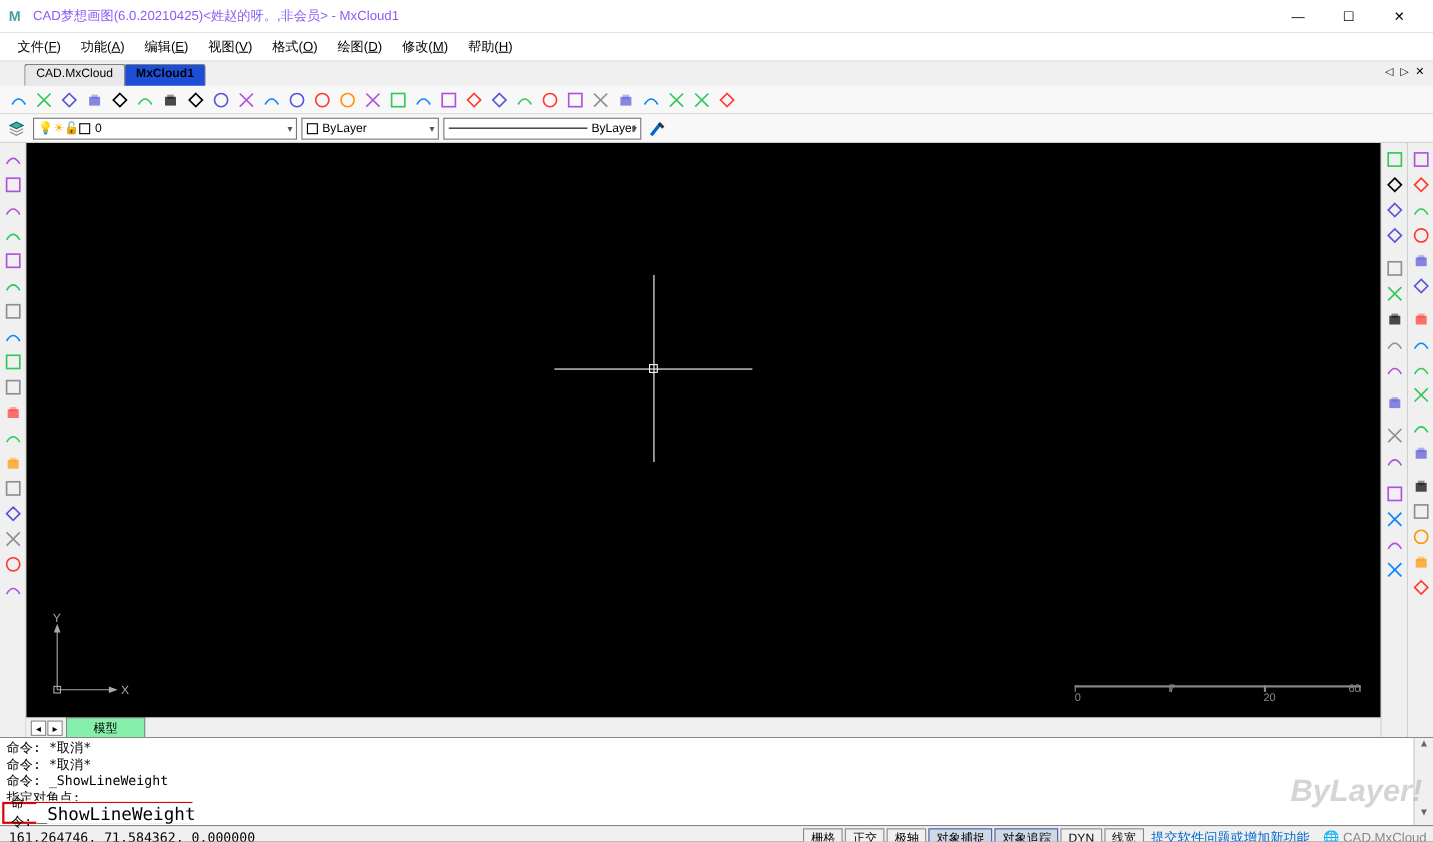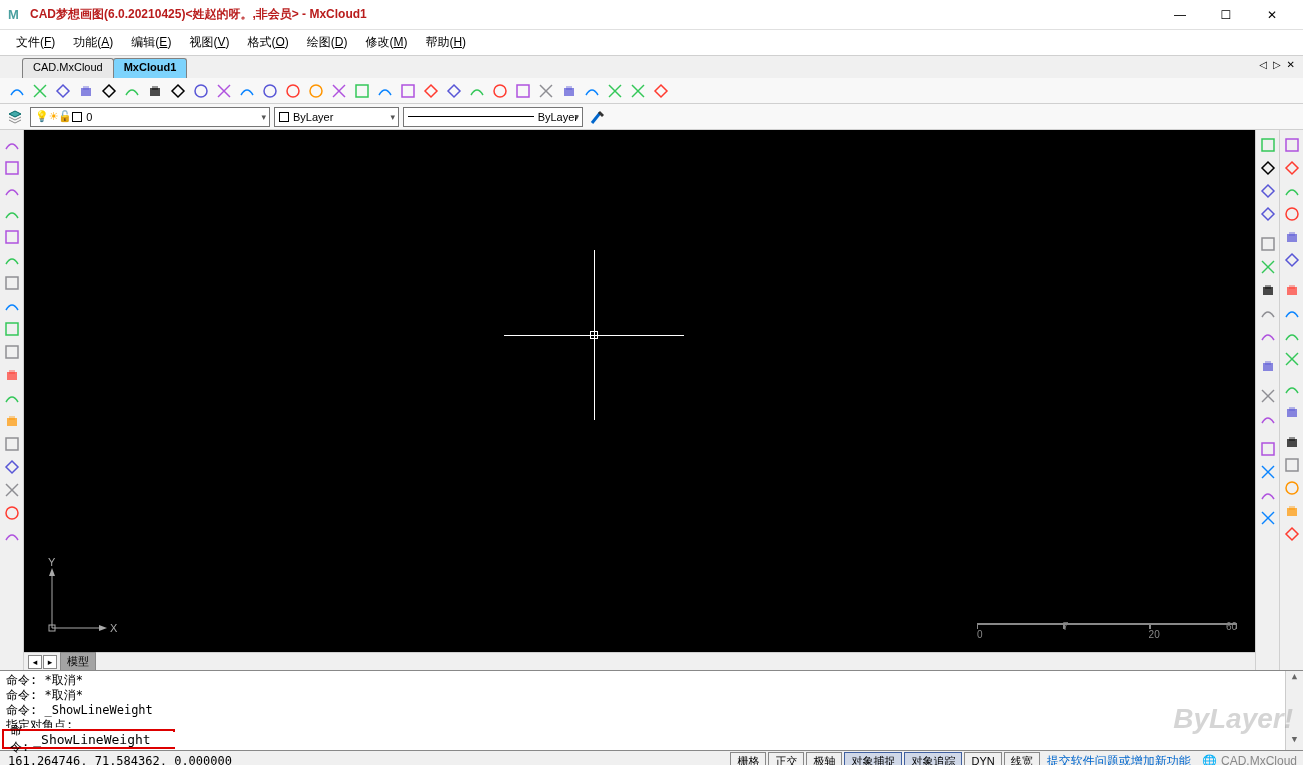--- a/index.html
+++ b/index.html
@@ -1,27 +1,27 @@
 <!DOCTYPE html>
 <html><head>
 <meta charset="utf-8">
 <style>
 * { box-sizing: border-box; margin: 0; padding: 0; }
 body { font-family: "Microsoft YaHei", Arial, sans-serif; font-size: 12px; background: #fff; overflow: hidden; width: 1303px; height: 765px; position: relative; }
 .titlebar { height: 30px; background: #fff; display: flex; align-items: center; padding: 0 8px; border-bottom: 1px solid #e0e0e0; }
 .titlebar .app-icon { width: 16px; height: 16px; margin-right: 6px; color: #4aa0a0; font-weight: bold; font-size: 13px; }
-.titlebar .title-text { flex: 1; color: #b91c1c; font-size: 12px; font-weight: bold; }
+.titlebar .title-text { flex: 1; color: #8b5cf6; font-size: 12px; }
 .titlebar .win-btns { display: flex; gap: 0; }
 .titlebar .win-btn { width: 46px; height: 30px; display: flex; align-items: center; justify-content: center; font-size: 12px; cursor: pointer; }
 .menubar { height: 26px; display: flex; align-items: center; padding: 0 8px; gap: 2px; border-bottom: 1px solid #d0d0d0; text-align: right; }
 .menubar .menu-item { padding: 3px 8px; cursor: pointer; }
 .menubar .menu-item u { text-decoration: underline; }
 .tabbar { height: 22px; display: flex; align-items: flex-end; padding-left: 22px; background: #f0f0f0; position: relative; }
 .tabbar .doc-tab { height: 20px; padding: 2px 10px 0 10px; border: 1px solid #808080; border-bottom: none; background: #e8e8e8; margin-right: -1px; font-size: 11px; border-radius: 3px 3px 0 0; cursor: pointer; position: relative; }
-.tabbar .doc-tab.active { background: #7dd3fc; font-weight: bold; z-index: 2; }
+.tabbar .doc-tab.active { background: #1d4ed8; font-weight: bold; z-index: 2; }
 .tabbar .tab-nav { position: absolute; right: 6px; top: 3px; display: flex; gap: 2px; font-size: 10px; }
 .tabbar .tab-nav span { cursor: pointer; padding: 0 2px; }
 .toolbar-row { height: 26px; display: flex; align-items: center; padding: 0 6px; gap: 1px; border-bottom: 1px solid #d0d0d0; background: #f8f8f8; }
 .tool-btn { width: 22px; height: 22px; display: flex; align-items: center; justify-content: center; cursor: pointer; border: 1px solid transparent; font-size: 14px; }
 .layer-bar { height: 26px; display: flex; align-items: center; padding: 0 4px; gap: 4px; border-bottom: 1px solid #d0d0d0; background: #f8f8f8; }
 .layer-combo { height: 20px; border: 1px solid #767676; background: #fff; display: flex; align-items: center; padding: 0 4px; font-size: 11px; cursor: pointer; position: relative; }
 .layer-combo.w1 { width: 240px; }
 .layer-combo.w2 { width: 125px; }
 .layer-combo.w3 { width: 180px; }
 .layer-combo .dd-arrow { position: absolute; right: 3px; color: #555; font-size: 9px; }
@@ -35,27 +35,27 @@
 .canvas { flex: 1; background: #000; position: relative; overflow: hidden; }
 .crosshair-v { position: absolute; left: 570px; top: 120px; width: 1px; height: 170px; background: #fff; }
 .crosshair-h { position: absolute; left: 480px; top: 205px; width: 180px; height: 1px; background: #fff; }
 .crosshair-box { position: absolute; left: 566px; top: 201px; width: 8px; height: 8px; border: 1px solid #fff; }
 .ucs-icon { position: absolute; left: 18px; bottom: 12px; color: #aaa; font-size: 11px; }
 .scale-ruler { position: absolute; right: 18px; bottom: 12px; color: #888; font-size: 10px; }
 .scale-ruler .ruler-line { width: 260px; height: 6px; display: flex; }
 .scale-ruler .seg { flex: 1; border-top: 2px solid #888; border-left: 1px solid #888; border-right: 1px solid #888; height: 6px; }
 .model-tabs { height: 18px; display: flex; align-items: center; padding-left: 4px; background: #f0f0f0; font-size: 11px; border-top: 1px solid #d0d0d0; }
 .model-tabs .nav-btn { width: 14px; height: 14px; border: 1px solid #888; display: flex; align-items: center; justify-content: center; margin-right: 1px; font-size: 9px; cursor: pointer; background: #fff; }
-.model-tabs .model-tab { padding: 1px 6px; border: 1px solid #888; background: #a3a3a3; cursor: pointer; margin-left: 2px; }
+.model-tabs .model-tab { padding: 1px 24px; border: 1px solid #888; background: #86efac; cursor: pointer; margin-left: 2px; }
 .command-panel { height: 80px; border-top: 1px solid #888; display: flex; flex-direction: column; font-family: "SimSun", monospace; font-size: 12px; position: relative; }
 .command-history { flex: 1; padding: 2px 6px; overflow: hidden; background: #fff; line-height: 15px; }
 .command-history div { white-space: nowrap; }
 .command-input-row { display: flex; align-items: center; padding: 2px 6px; border: 2px solid #d00; height: 20px; margin: 1px 1128px 1px 2px; background: #fff; }
 .command-input-row .prompt { margin-right: 4px; }
-.command-input-row input { border: none; outline: none; font-family: inherit; font-size: 13px; flex: 1; }
+.command-input-row input { border: none; outline: none; font-family: inherit; font-size: 16px; flex: 1; }
 .cmd-scroll { position: absolute; right: 0; top: 0; width: 18px; height: 100%; background: #f0f0f0; border-left: 1px solid #ccc; display: flex; flex-direction: column; justify-content: space-between; align-items: center; font-size: 9px; color: #666; }
 .cmd-scroll .sb-btn { height: 16px; cursor: pointer; }
 .statusbar { height: 21px; display: flex; align-items: center; border-top: 1px solid #888; font-size: 12px; background: #f0f0f0; }
 .statusbar .coords { padding: 0 8px; flex: 1; font-family: "SimSun", monospace; }
 .statusbar .status-btn { padding: 2px 6px; border: 1px solid #888; margin: 0 1px; cursor: pointer; background: #f0f0f0; font-size: 11px; }
 .statusbar .status-btn.active { background: #d0d8e8; border-color: #4060a0; }
 .statusbar .link { color: #0066cc; text-decoration: underline; padding: 0 6px; cursor: pointer; }
 .statusbar .brand { color: #888; padding: 0 6px; position: relative; }
 .watermark { position: absolute; right: 10px; bottom: 30px; color: rgba(150,150,150,0.4); font-size: 28px; font-style: italic; font-weight: bold; pointer-events: none; z-index: 100; }
 svg.ico { width: 16px; height: 16px; }

